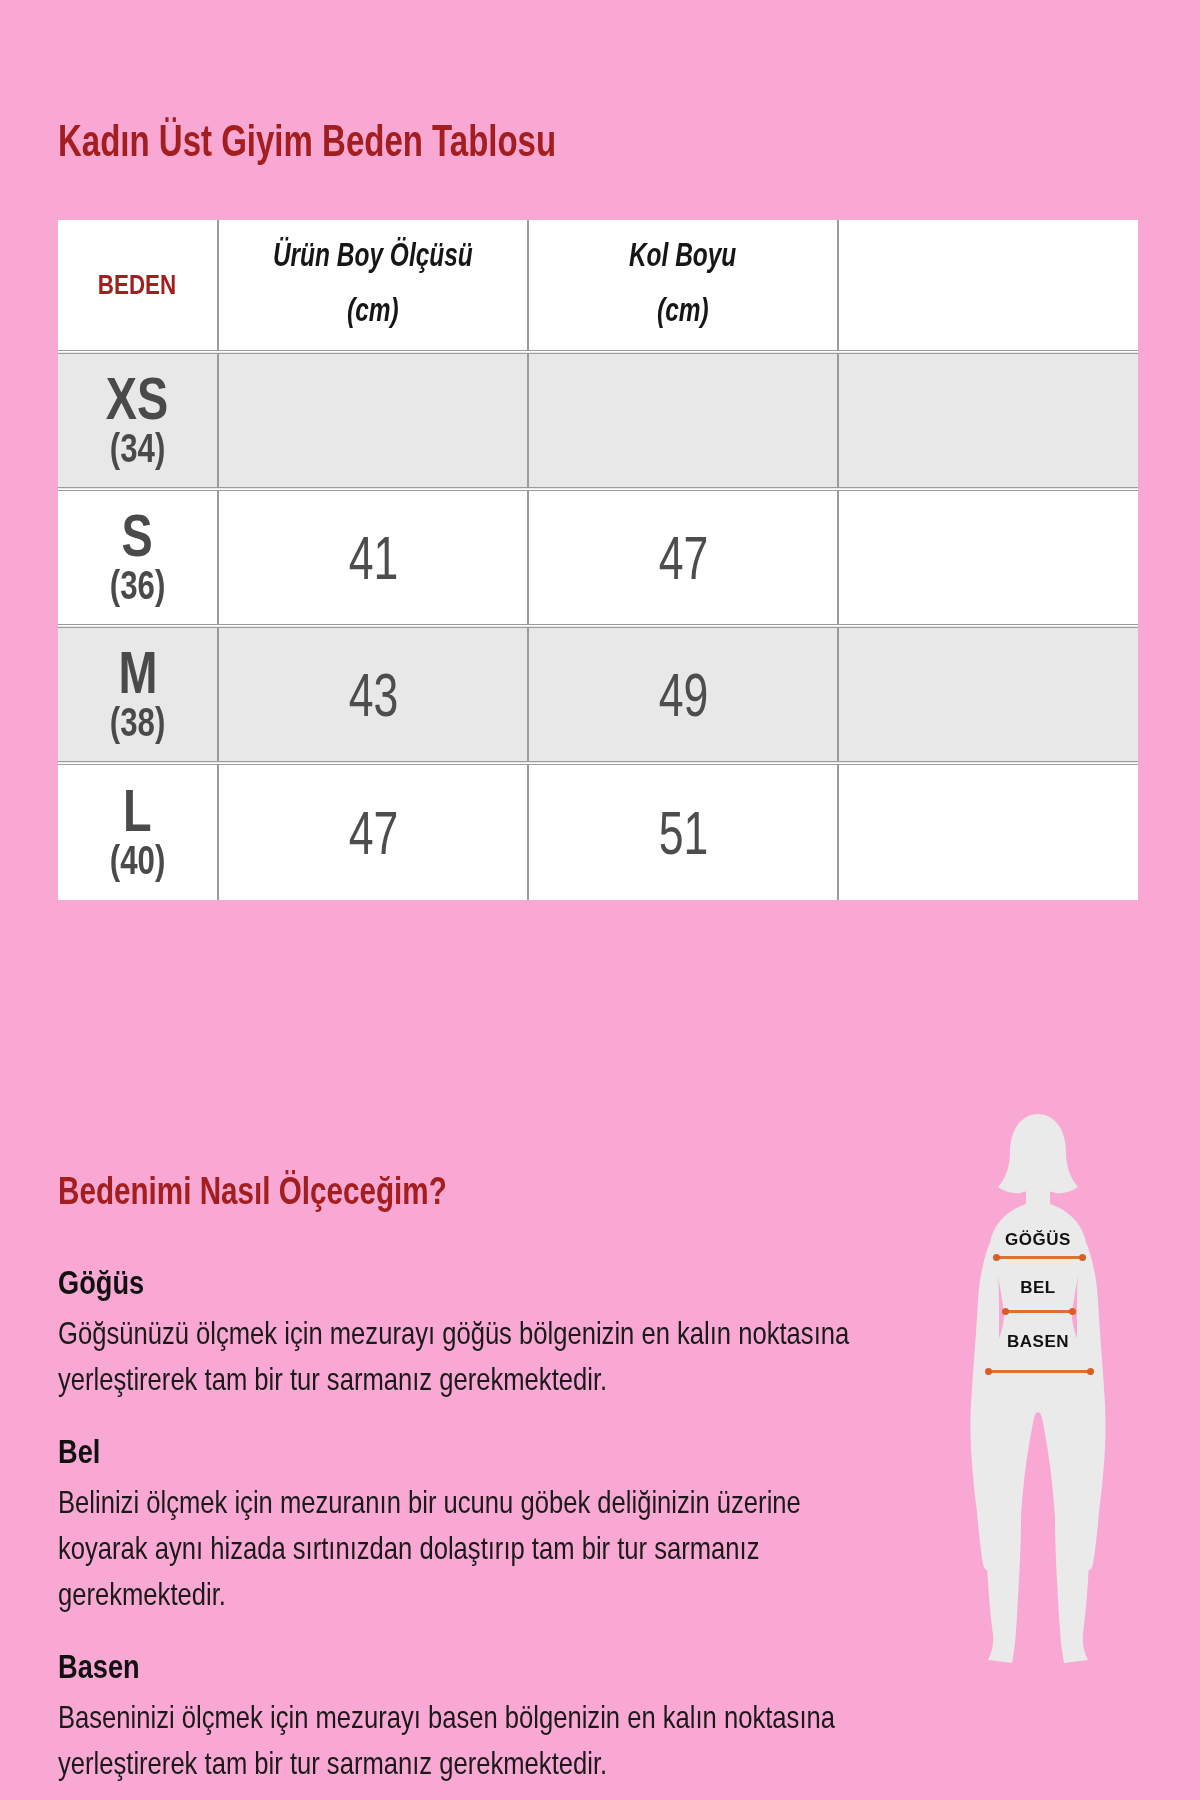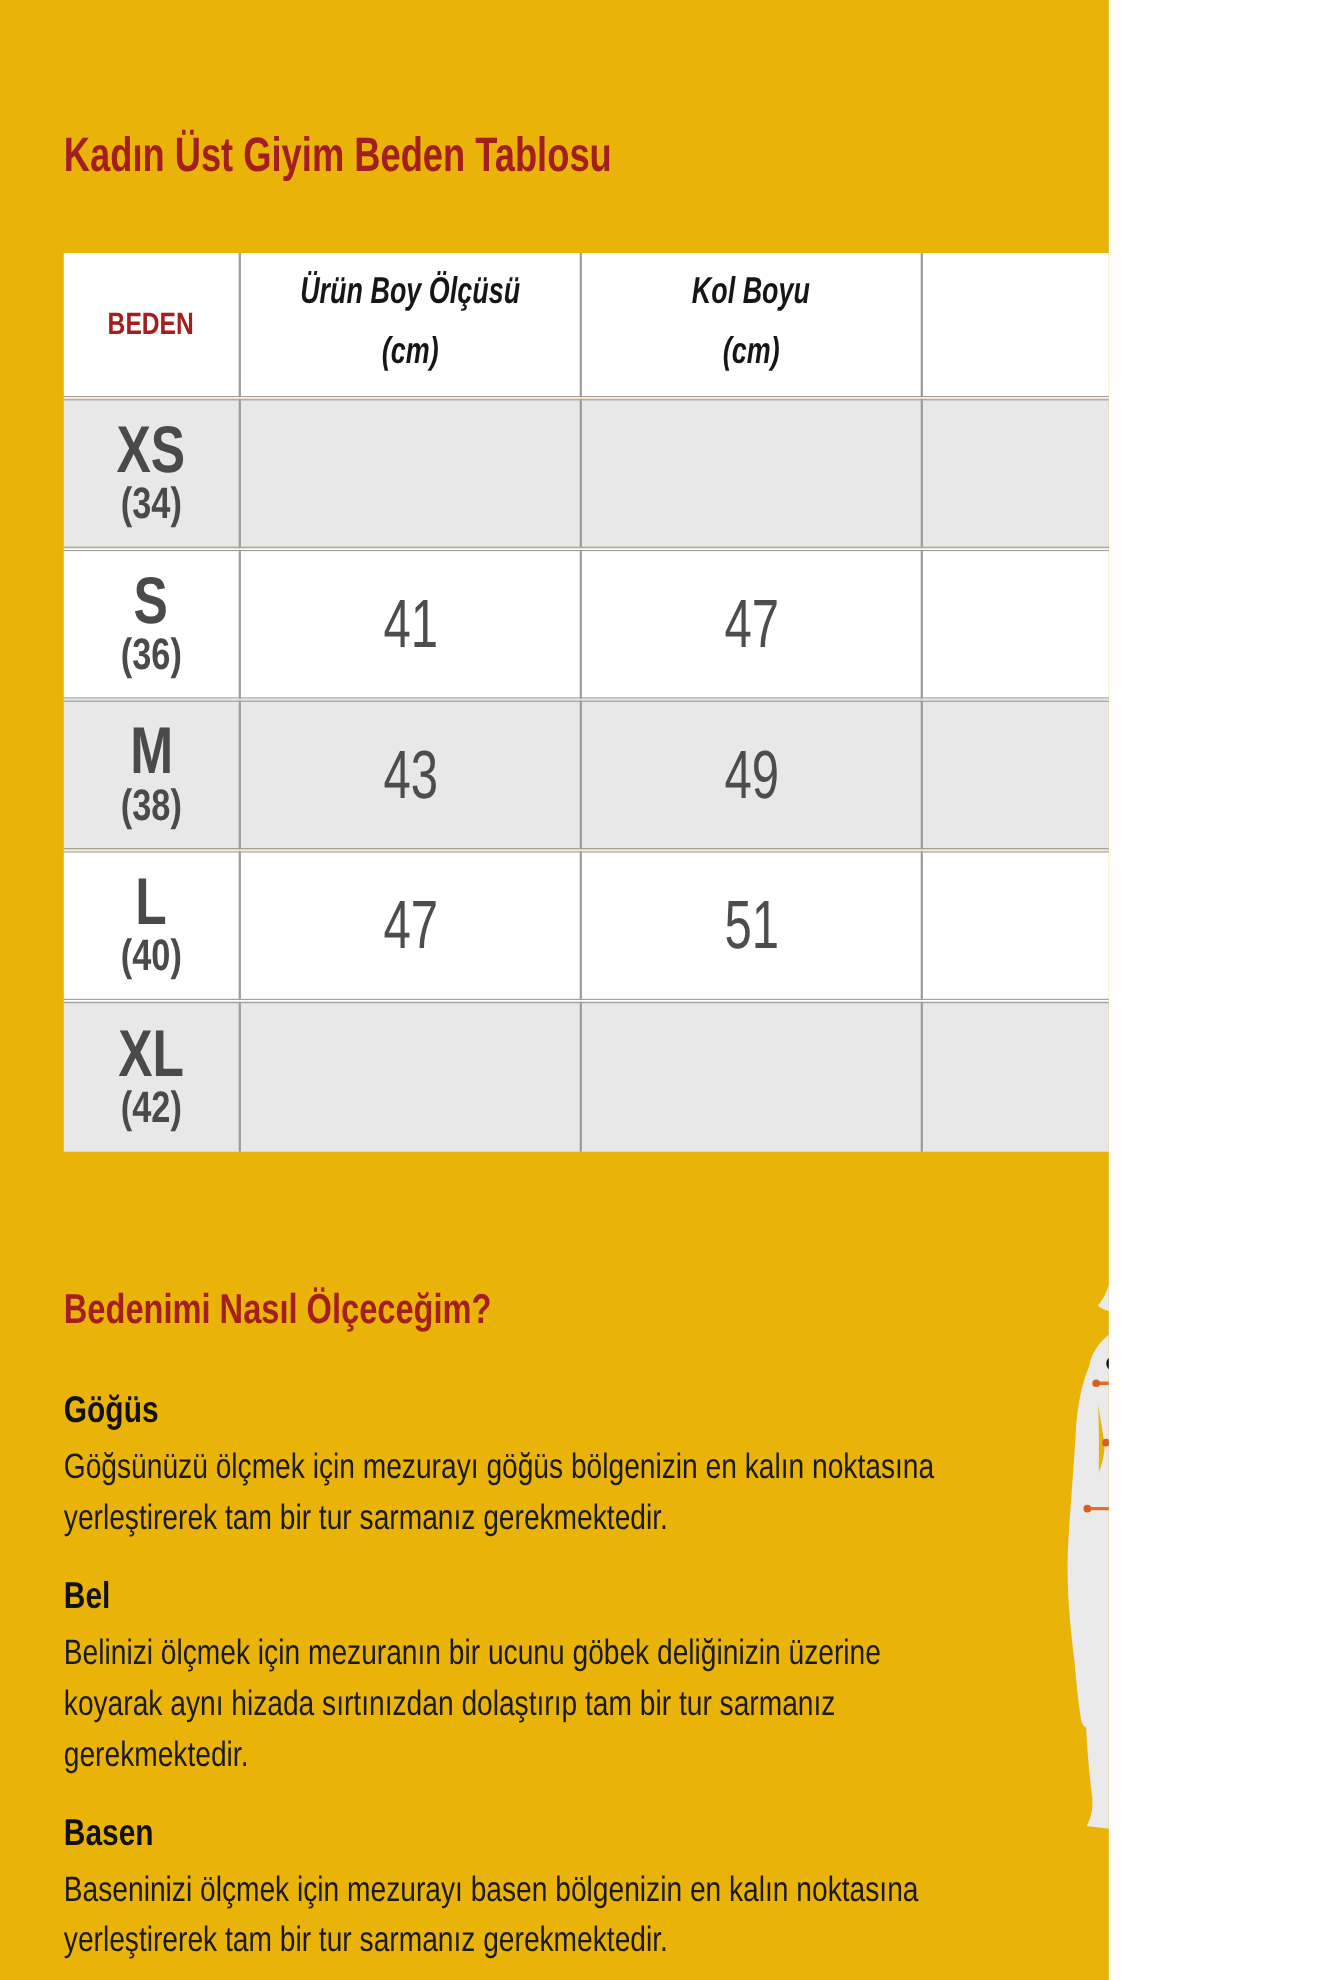--- a/index.html
+++ b/index.html
@@ -7,33 +7,33 @@
     --row-gray:#E8E8E8;
     --border-gray:#9B9B9B;
     --text-dark:#4A4A4A;
     --value-gray:#4D4D4D;
     --silhouette-gray:#EAEAEA;
     --line-orange:#E0702F;
     --dot-orange:#D85F23;
   }
   *{margin:0;padding:0;box-sizing:border-box;}
   body{background:#ffffff;font-family:"Liberation Sans", sans-serif;}
-  .page{position:relative;width:1008px;height:1800px;background:#eab308;overflow:hidden;}
+  .page{position:relative;width:1200px;height:1800px;background:#f9a8d4;overflow:hidden;}
 
   
   .page-title{
     position:absolute;left:58px;top:116px;
     font-size:44px;font-weight:bold;color:var(--accent-red);
     white-space:nowrap;transform:scaleX(.75);transform-origin:left center;
     letter-spacing:0;
   }
 
   
   .size-table{
-    position:absolute;left:58px;top:230px;width:1080px;
+    position:absolute;left:58px;top:220px;width:1080px;
     border-collapse:collapse;table-layout:fixed;
   }
   .size-table col.c1{width:160px;}
   .size-table col.c2{width:310px;}
   .size-table col.c3{width:310px;}
   .size-table col.c4{width:300px;}
   .size-table th,.size-table td{
     padding:0;text-align:center;vertical-align:middle;
   }
   .size-table th{height:132px;background:#ffffff;font-weight:bold;}
@@ -166,29 +166,20 @@
       </tr>
       <tr class="white">
         <td>
           <div><span class="size-letter">L</span></div>
           <div><span class="size-eu">(40)</span></div>
         </td>
         <td><span class="cell-value">47</span></td>
         <td><span class="cell-value">51</span></td>
         <td></td>
       </tr>
-      <tr class="gray">
-        <td>
-          <div><span class="size-letter">XL</span></div>
-          <div><span class="size-eu">(42)</span></div>
-        </td>
-        <td><span class="cell-value"></span></td>
-        <td><span class="cell-value"></span></td>
-        <td></td>
-      </tr>
     </tbody>
   </table>
 
   <div class="guide">
     <div class="guide-title">Bedenimi Nasıl Ölçeceğim?</div>
 
     <div class="guide-section">
       <div class="guide-heading">Göğüs</div>
       <div class="guide-body">Göğsünüzü ölçmek için mezurayı göğüs bölgenizin en kalın noktasına
 yerleştirerek tam bir tur sarmanız gerekmektedir.</div>

